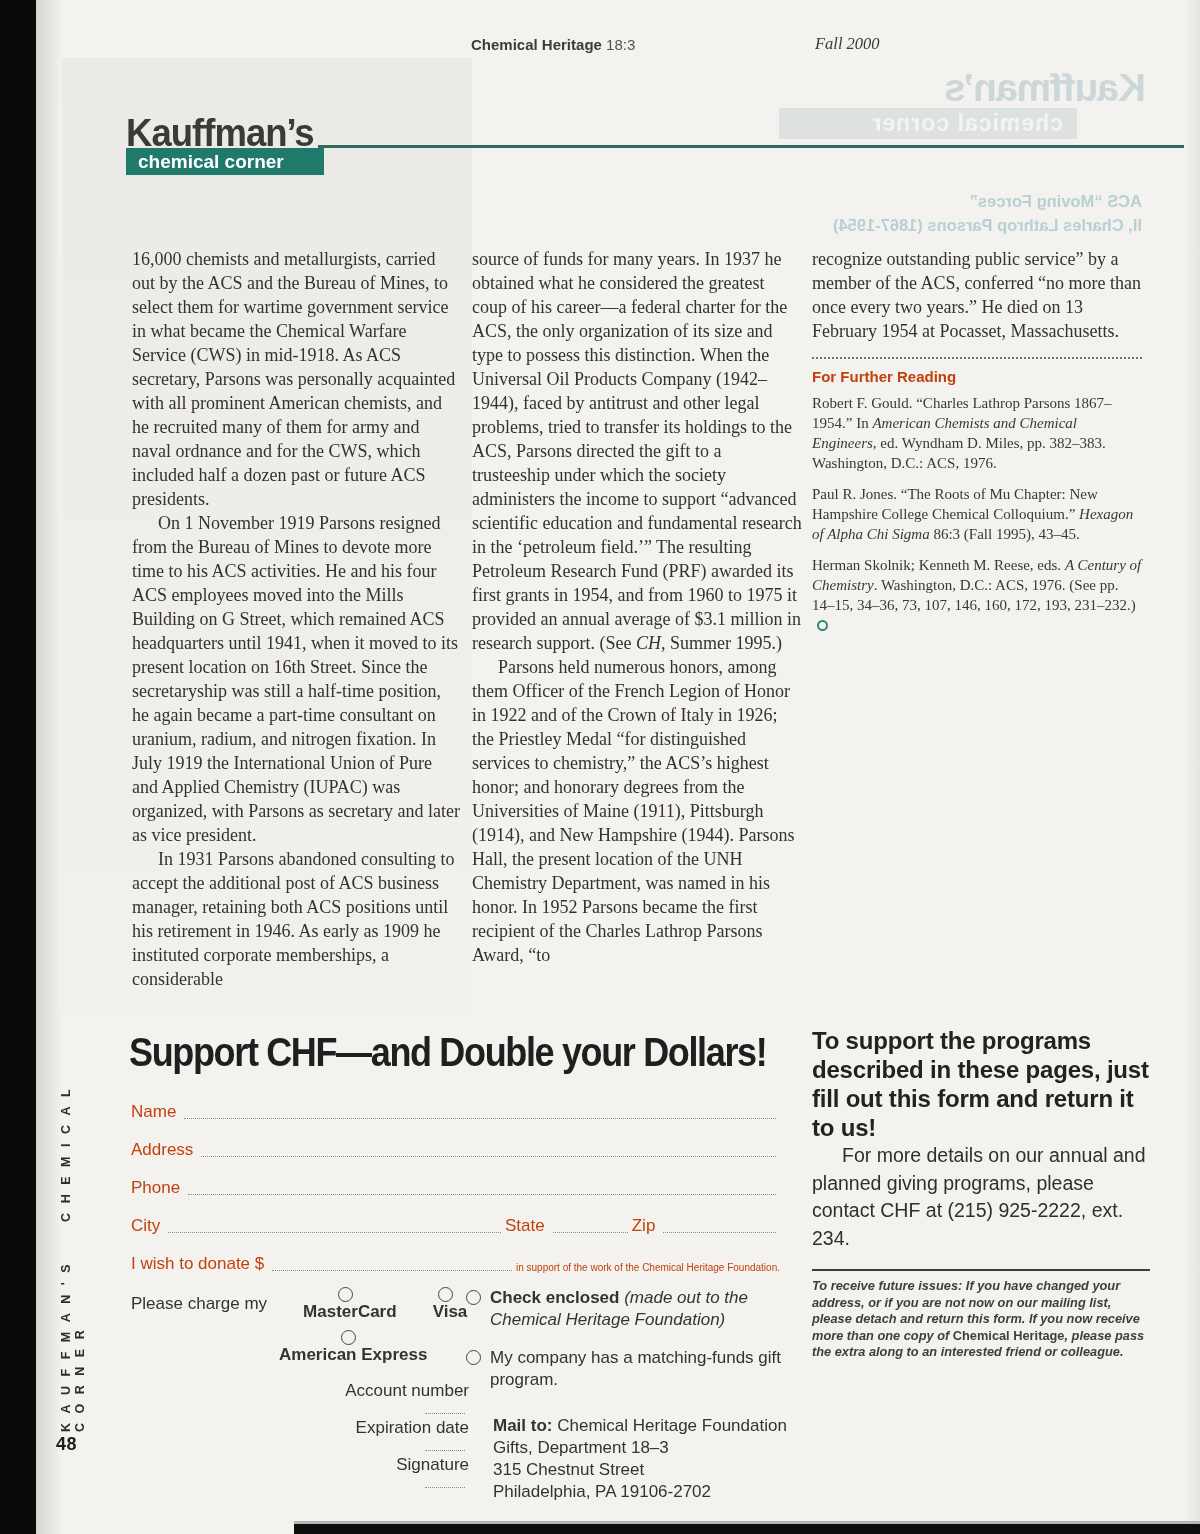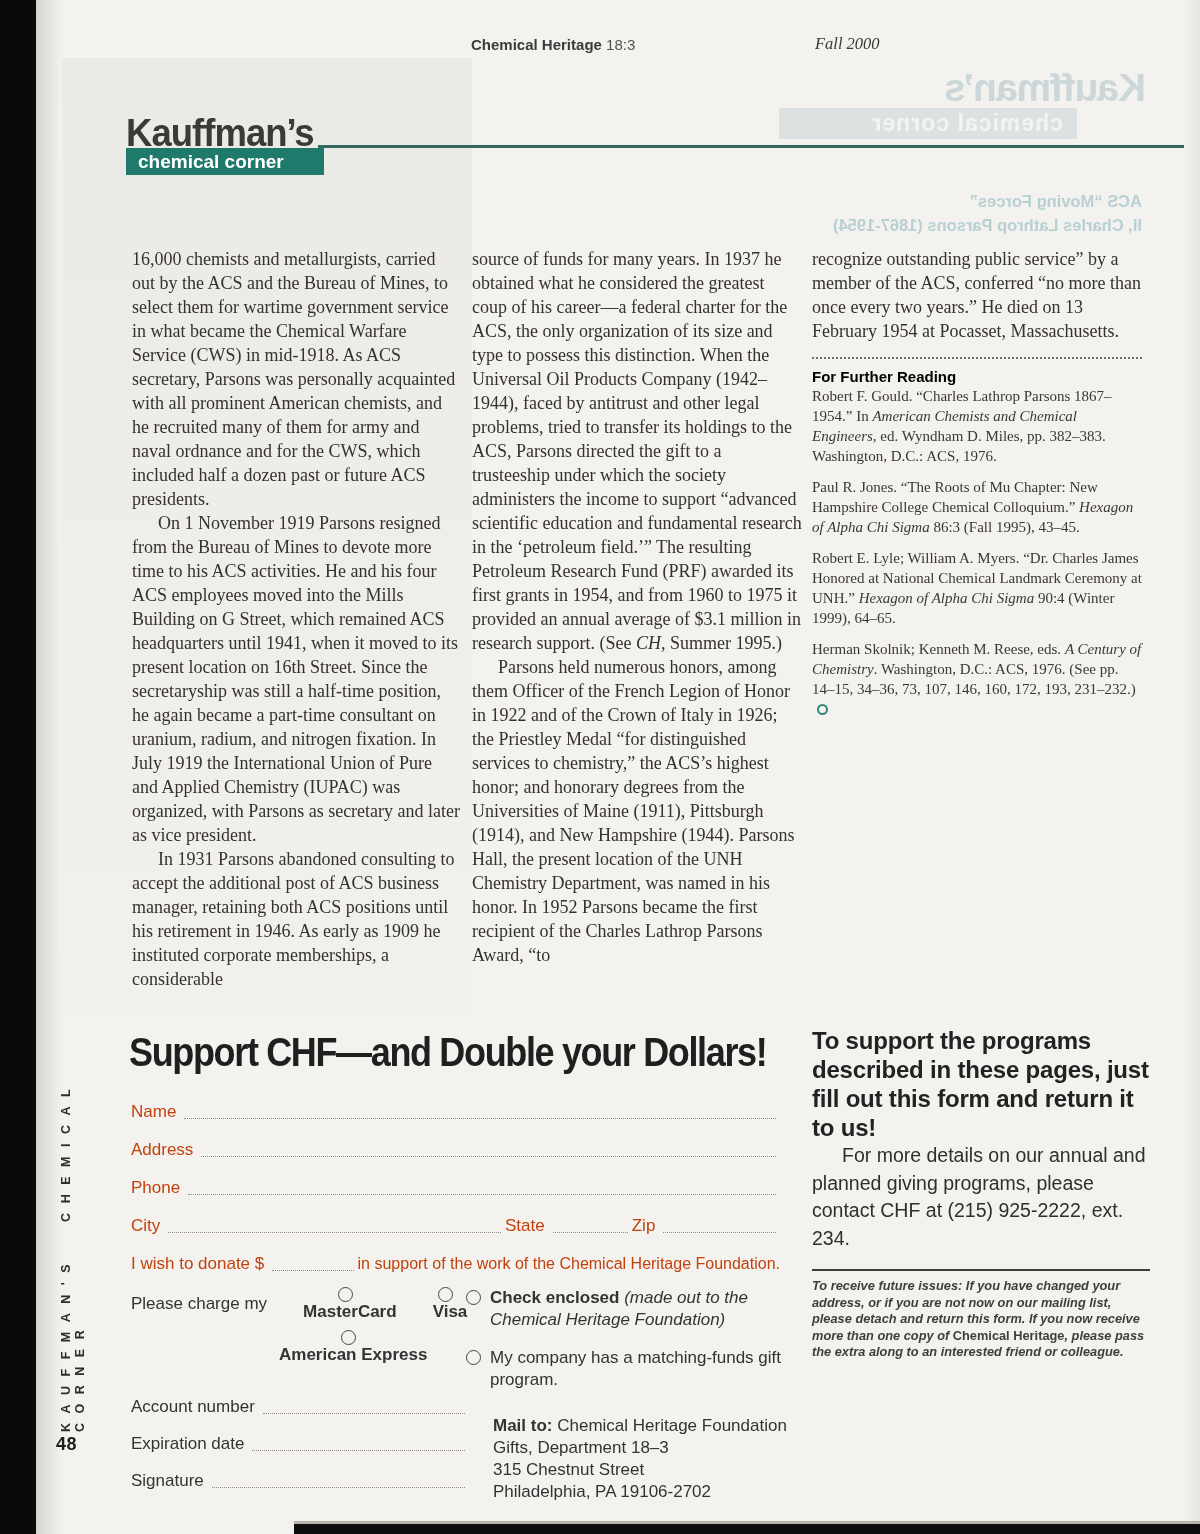--- a/index.html
+++ b/index.html
@@ -37,42 +37,42 @@
         color:#f3f5f4;padding-left:14px;box-sizing:border-box;}
   .ghost-article{position:absolute;left:754px;top:189px;width:352px;transform:scaleX(-1);
         font-weight:bold;font-size:16.5px;line-height:24px;color:#8ebac4;opacity:.6;}
 
   
   .col{position:absolute;top:247px;width:330px;font:18px/24px "Liberation Serif",serif;color:#34322e;}
   .col p{margin:0;}
   .indent{text-indent:26px;}
   #col1{left:96px;} #col2{left:436px;} #col3{left:776px;}
   .fr-divider{margin:14px 0 0;border:none;border-top:2px dotted #73736c;}
-  .fr-head{font:bold 15px "Liberation Sans",sans-serif;color:#000000;margin:9px 0 1px;}
+  .fr-head{font:bold 15px "Liberation Sans",sans-serif;color:#c2410c;margin:9px 0 8px;}
   .ref{font:15px/20px "Liberation Serif",serif;color:#3a3832;margin:0 0 11px !important;text-indent:0;}
   .endmark{display:inline-block;width:7px;height:7px;border:2.5px solid #2f8a7a;border-radius:50%;
         margin-left:5px;vertical-align:-1px;}
 
   
   .form-headline{position:absolute;left:93px;top:1030px;font-weight:bold;font-size:40px;
         letter-spacing:-1.5px;color:#1f1f1f;transform:scaleX(.9);transform-origin:left top;white-space:nowrap;}
   .form-fields{position:absolute;left:95px;top:1085px;width:649px;color:#c2410c;}
   .form-row{display:flex;align-items:flex-end;height:38px;font-size:17px;}
   .flabel{white-space:nowrap;padding-bottom:1px;}
   .leader{flex:1 1 auto;border-bottom:1.6px dotted #8f8d85;margin:0 4px 4px 8px;min-width:40px;}
   .city1{flex:3.1;} .city2{flex:.7;} .city3{flex:1.05;}
-  .donate-suffix{white-space:nowrap;font-size:16px;padding-bottom:2px;text-align:center;}
+  .donate-suffix{white-space:nowrap;font-size:10px;padding-bottom:2px;text-align:center;}
 
   .charge{position:absolute;left:95px;top:1287px;width:338px;font-size:17px;color:#333;}
   .charge-line{display:flex;align-items:center;gap:20px;}
   .card{display:flex;align-items:center;margin-left:16px;font-weight:bold;white-space:nowrap;flex-direction:column;}
   .radio{width:13px;height:13px;border:1.7px solid #444;border-radius:50%;margin-right:9px;
         flex:none;display:inline-block;}
   .charge-line2{margin:8px 0 10px 148px;}
-  .sig-row{display:flex;align-items:flex-end;height:37px;font-size:17px;}
+  .sig-row{display:flex;align-items:flex-end;height:37px;font-size:17px;flex-direction:column;}
   .sig-first{margin-top:16px;}
 
   .options{position:absolute;left:430px;top:1287px;width:330px;font-size:17px;line-height:22px;color:#333;}
   .option{display:flex;margin-bottom:16px;}
   .option .radio{margin-top:3px;}
   .mailto{margin:24px 0 0 27px;line-height:22px;}
 
   
   .aside{position:absolute;left:776px;top:1026px;width:338px;color:#2f2f2f;}
   .aside h2{margin:0;font-size:24px;line-height:29px;letter-spacing:-.2px;color:#222;font-weight:bold;}
@@ -123,21 +123,20 @@
     <p><span>source of funds for many years. In 1937 he obtained what he considered the greatest coup of his career—a federal charter for the ACS, the only organization of its size and type to possess this distinction. When the Universal Oil Products Company (1942–1944), faced by antitrust and other legal problems, tried to transfer its holdings to the ACS, Parsons directed the gift to a trusteeship under which the society administers the income to support “advanced scientific education and fundamental research in the ‘petroleum field.’” The resulting Petroleum Research Fund (PRF) awarded its first grants in 1954, and from 1960 to 1975 it provided an annual average of $3.1 million in research support. (See </span><i>CH</i><span>, Summer 1995.)</span></p>
     <p class="indent">Parsons held numerous honors, among them Officer of the French Legion of Honor in 1922 and of the Crown of Italy in 1926; the Priestley Medal “for distinguished services to chemistry,” the ACS’s highest honor; and honorary degrees from the Universities of Maine (1911), Pittsburgh (1914), and New Hampshire (1944). Parsons Hall, the present location of the UNH Chemistry Department, was named in his honor. In 1952 Parsons became the first recipient of the Charles Lathrop Parsons Award, “to</p>
   </div>
 
   <div class="col" id="col3">
     <p>recognize outstanding public service” by a member of the ACS, conferred “no more than once every two years.” He died on 13 February 1954 at Pocasset, Massachusetts.</p>
     <hr class="fr-divider">
     <div class="fr-head">For Further Reading</div>
     <p class="ref"><span>Robert F. Gould. “Charles Lathrop Parsons 1867–1954.” In </span><i>American Chemists and Chemical Engineers</i><span>, ed. Wyndham D. Miles, pp. 382–383. Washington, D.C.: ACS, 1976.</span></p>
     <p class="ref"><span>Paul R. Jones. “The Roots of Mu Chapter: New Hampshire College Chemical Colloquium.” </span><i>Hexagon of Alpha Chi Sigma</i><span> 86:3 (Fall 1995), 43–45.</span></p>
-    <p class="ref"><span>Robert E. Lyle; William A. Myers. “Dr. Charles James Honored at National Chemical Landmark Ceremony at UNH.” </span><i>Hexagon of Alpha Chi Sigma</i><span> 90:4 (Winter 1999), 64–65.</span></p>
     <p class="ref"><span>Herman Skolnik; Kenneth M. Reese, eds. </span><i>A Century of Chemistry</i><span>. Washington, D.C.: ACS, 1976. (See pp. 14–15, 34–36, 73, 107, 146, 160, 172, 193, 231–232.)</span><span class="endmark"></span></p>
   </div>
 
   <div class="form-headline">Support CHF—and Double your Dollars!</div>
 
   <div class="form-fields">
     <div class="form-row">
       <span class="flabel">Name</span>
       <span class="leader"></span>
     </div>

